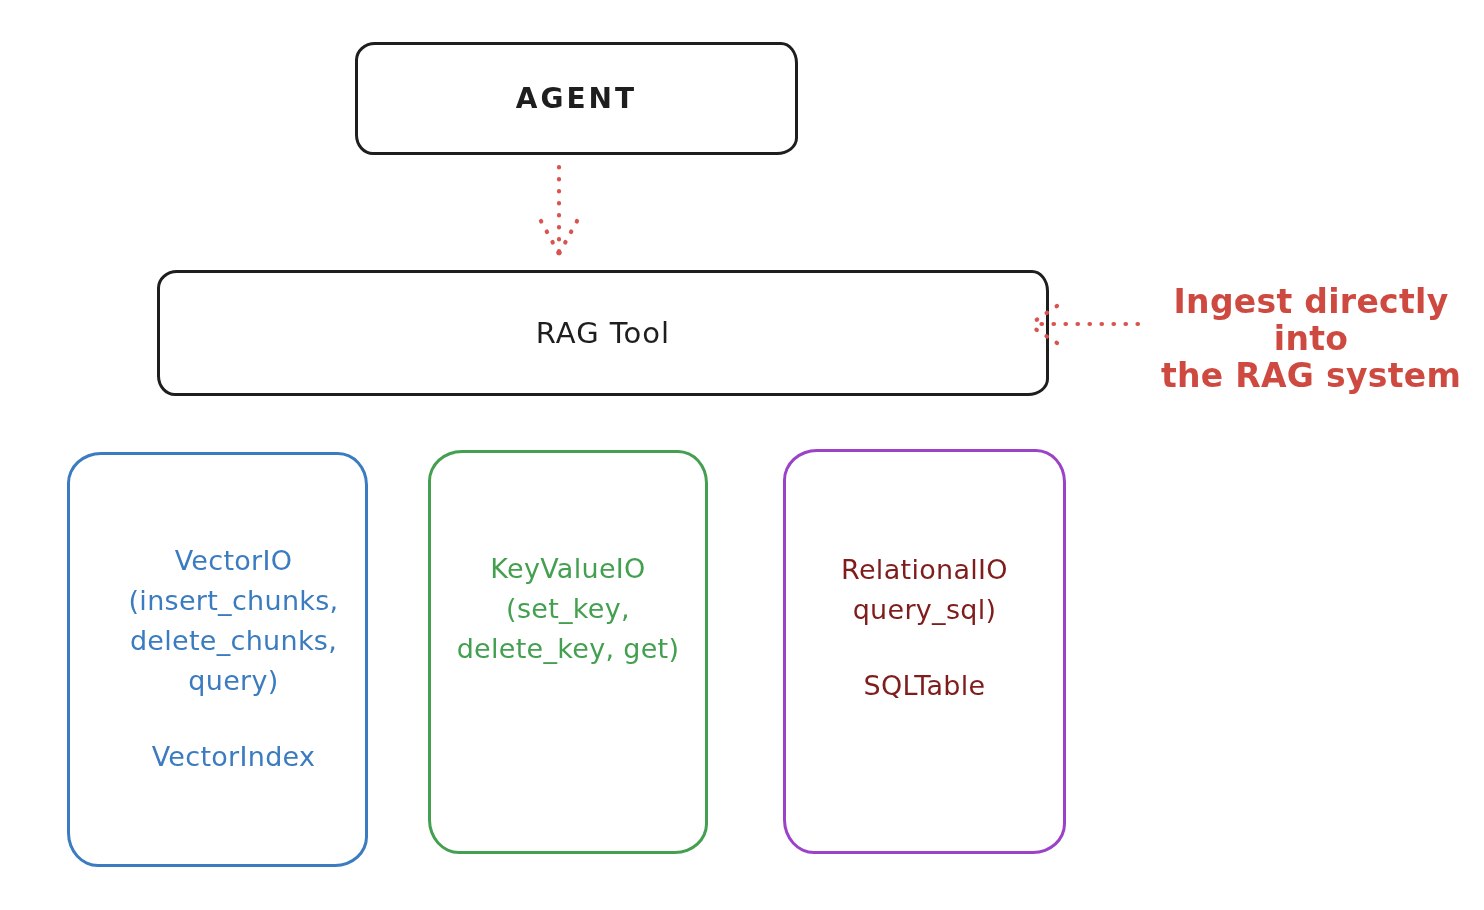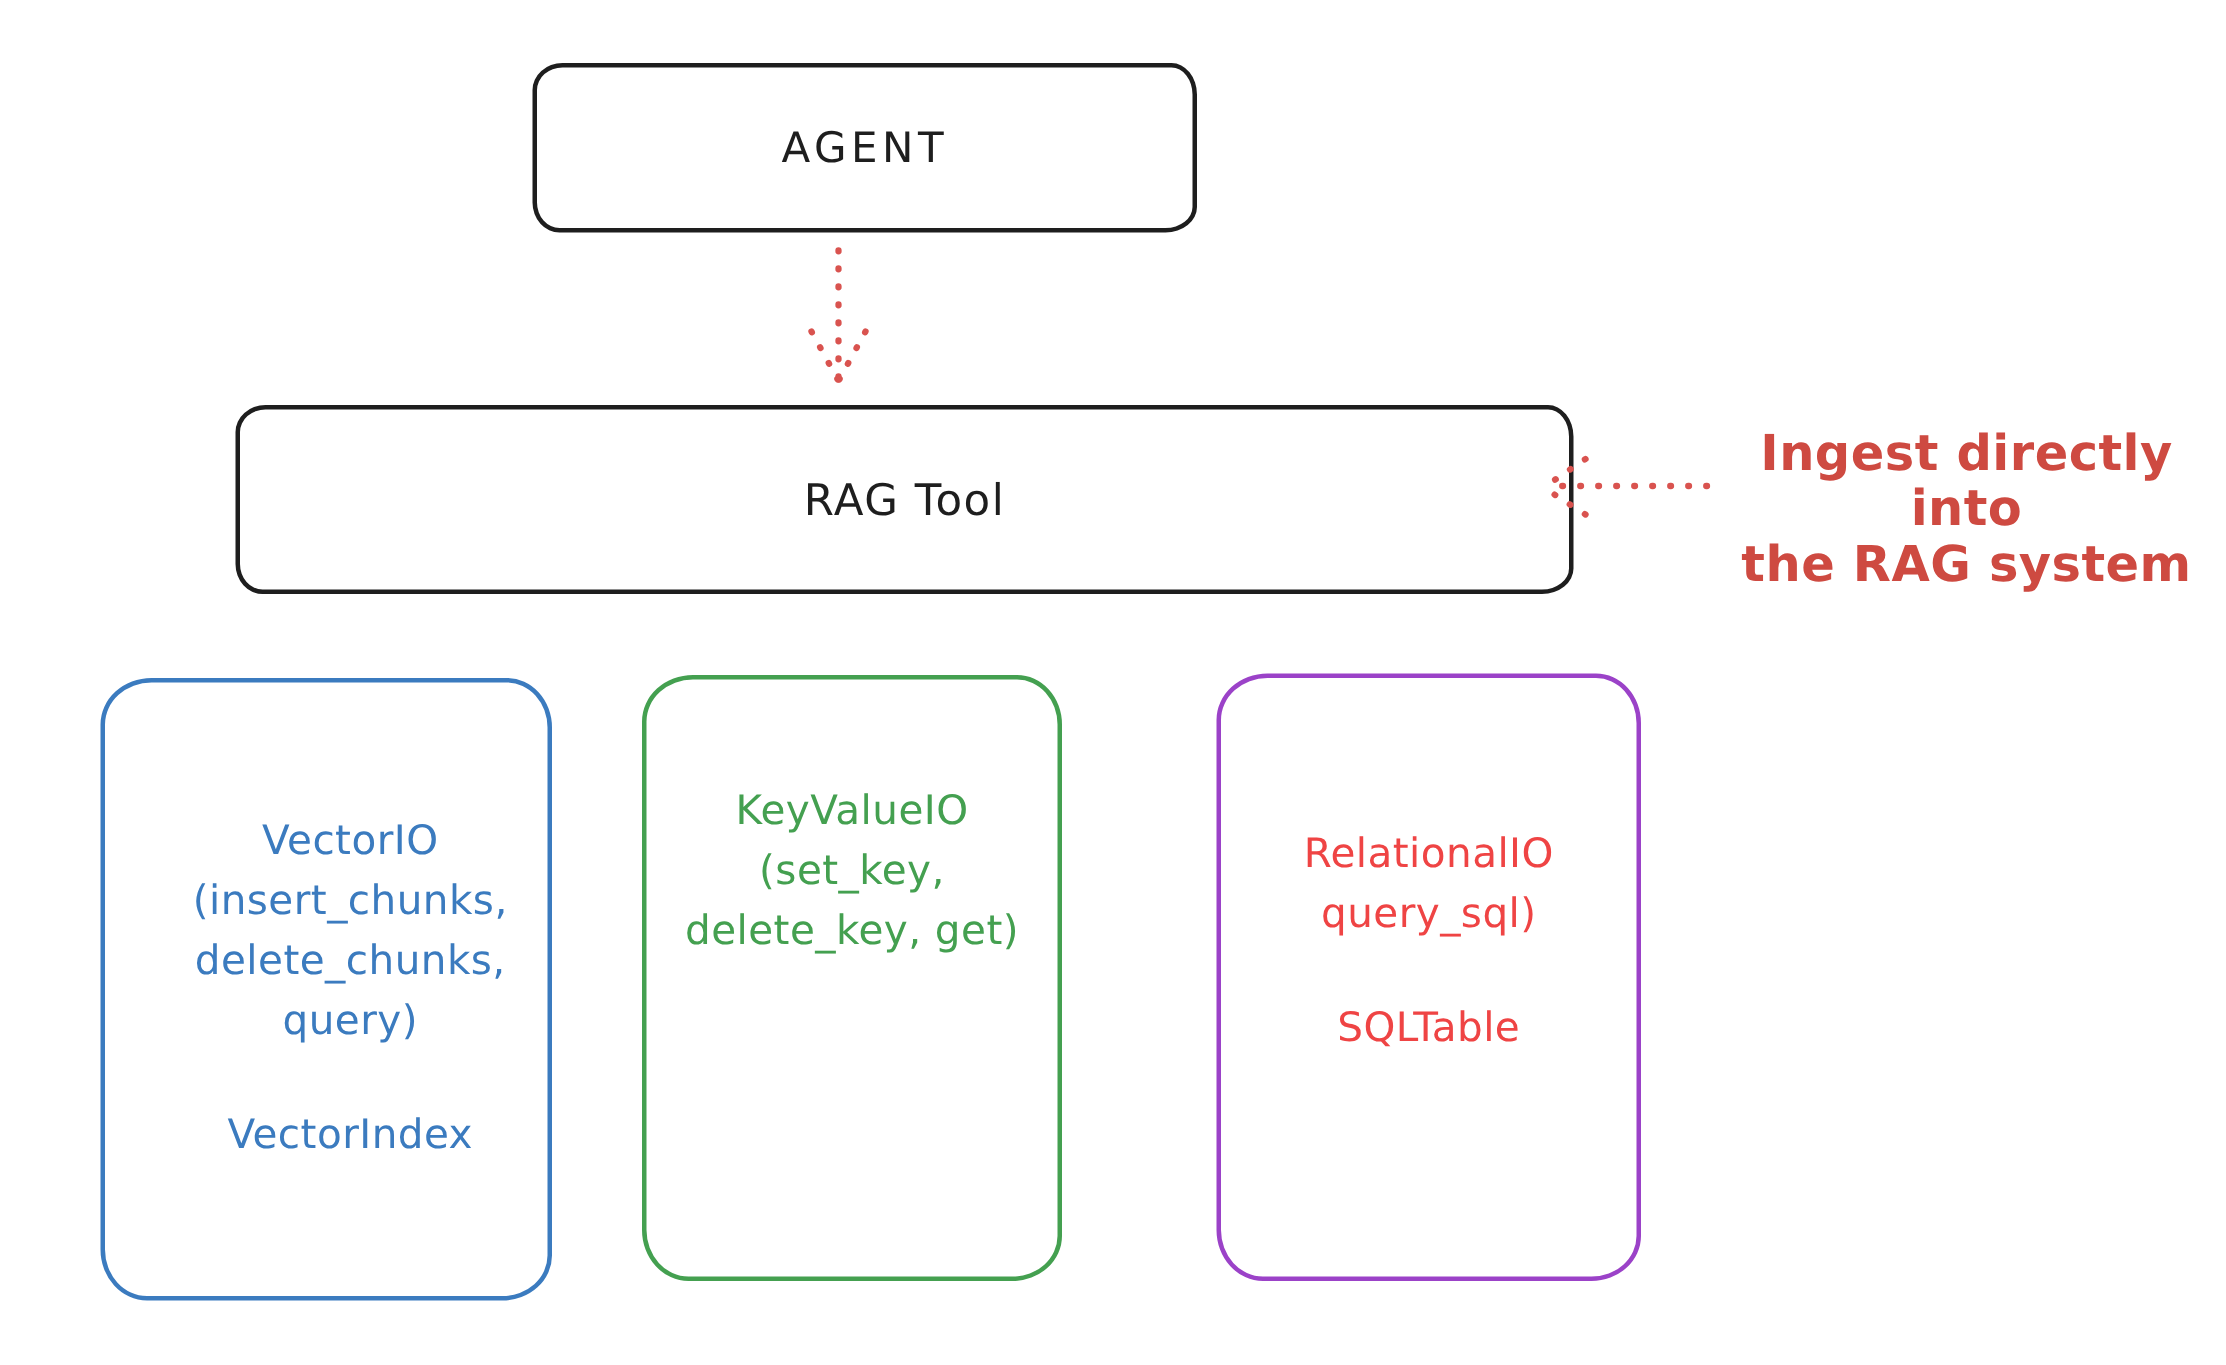--- a/index.html
+++ b/index.html
@@ -32,21 +32,21 @@
     color: #1e1e1e;
   }
   .node-black {
     border: 3.5px solid #1e1e1e;
     border-radius: 20px 17px 21px 18px / 18px 21px 17px 20px;
   }
   .node-agent {
     left: 355px; top: 42px;
     width: 443px; height: 113px;
     font-size: 28px;
-    font-weight: normal;
+    font-weight: bold;
     letter-spacing: 3px;
   }
   .node-rag {
     left: 157px; top: 270px;
     width: 892px; height: 126px;
     font-size: 29px;
     letter-spacing: 1px;
   }
   .provider {
     position: absolute;
@@ -68,29 +68,28 @@
     border: 3.5px solid #3b7bbf;
     color: #3b7bbf;
     padding-top: 86px;
     padding-left: 32px;
   }
   .provider-keyvalue {
     left: 428px; top: 450px;
     width: 280px; height: 404px;
     border: 3.5px solid #44a050;
     color: #44a050;
-    padding-top: 68px;
+    padding-top: 96px;
   }
   .provider-relational {
     left: 783px; top: 449px;
     width: 283px; height: 405px;
     border: 3.5px solid #9b42c8;
-    color: #ef4444;
+    color: #7f1d1d;
     padding-top: 98px;
-    margin-left: 28px;
   }
   .annotation {
     position: absolute;
     left: 1148px; top: 283px;
     width: 326px;
     text-align: center;
     color: #ce4a41;
     font-size: 33px;
     line-height: 37px;
     font-weight: bold;

